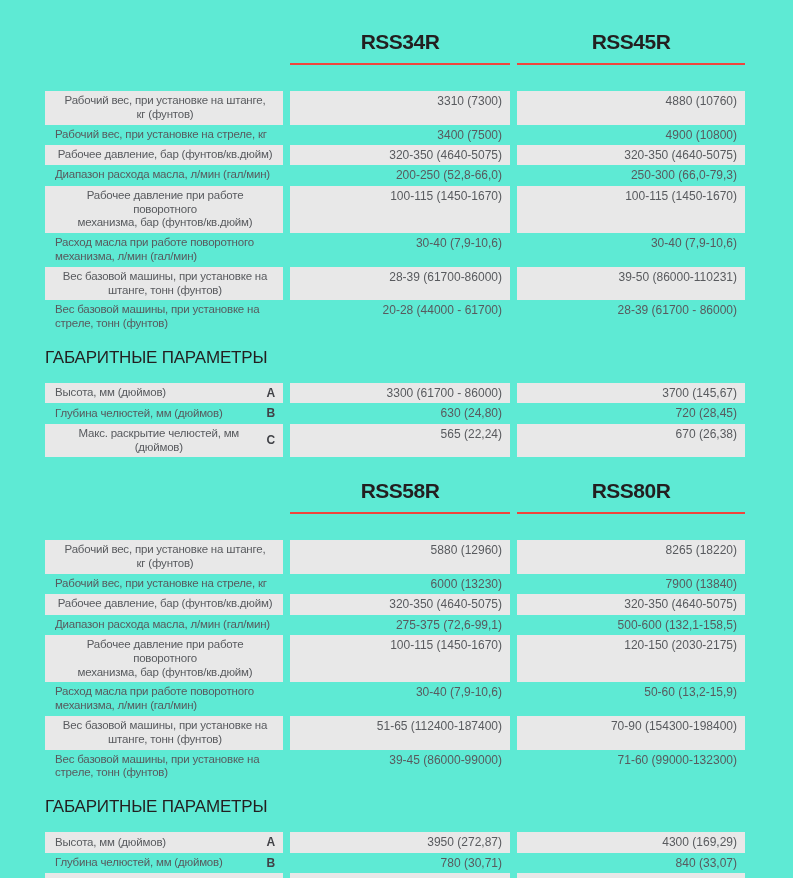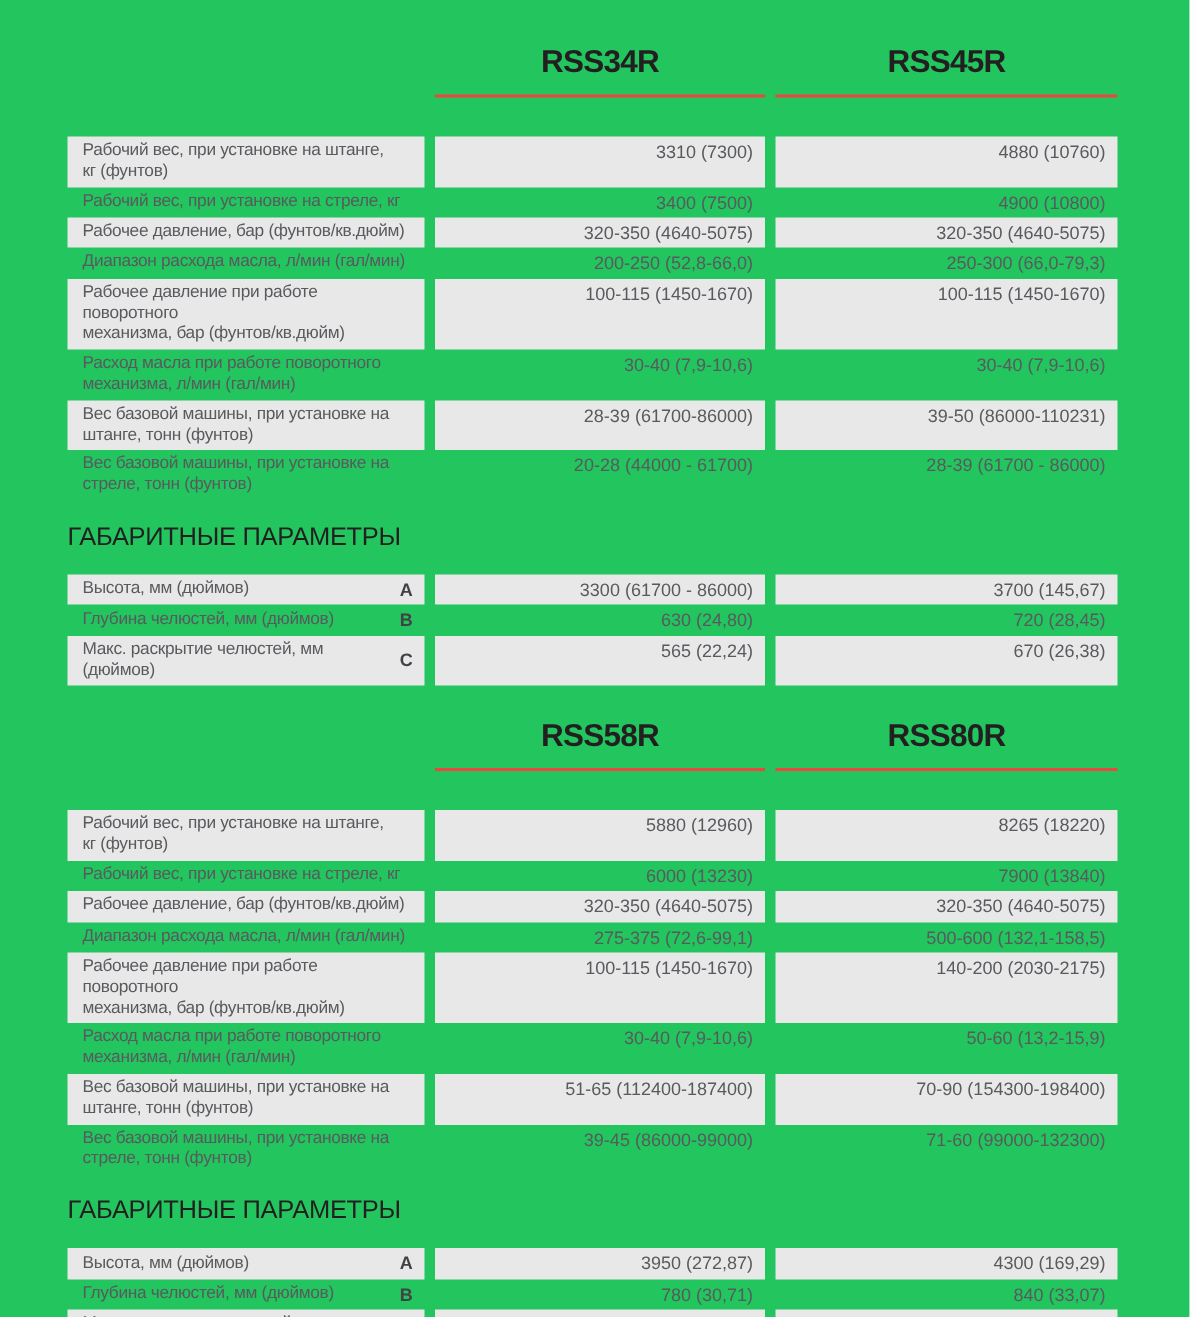--- a/index.html
+++ b/index.html
@@ -10,21 +10,21 @@
   }
   * { box-sizing: border-box; }
   html, body { margin: 0; padding: 0; background: #ffffff; }
   body { font-family: "Liberation Sans", sans-serif; }
 
   .page {
     width: 793px;
     height: 878px;
     padding: 30px 48px 10px 45px;
     overflow: hidden;
-    background: #22c55e;
+    background: #5eead4;
   }
 
   
   .grid3 {
     display: grid;
     grid-template-columns: 238px 220px 228px;
     column-gap: 7px;
   }
 
   .model-headers { margin-bottom: 26px; }
@@ -47,21 +47,21 @@
   .cell.label {
     padding-left: 10px;
     letter-spacing: -0.2px;
     white-space: pre-line;
   }
   .cell.value {
     font-size: 12px;
     text-align: right;
     white-space: nowrap;
   }
-  .g { background: var(--row-gray); }
+  .g { background: var(--row-gray); text-align: center; }
 
   .dim-heading {
     font-size: 17px;
     font-weight: normal;
     color: var(--heading-black);
     margin: 14px 0 15px 0;
     letter-spacing: -0.2px;
   }
 
   .dim-label {
@@ -180,21 +180,21 @@
       <div class="cell value g">320-350 (4640-5075)</div>
       <div class="cell value g">320-350 (4640-5075)</div>
 
       <div class="cell label">Диапазон расхода масла, л/мин (гал/мин)</div>
       <div class="cell value">275-375 (72,6-99,1)</div>
       <div class="cell value">500-600 (132,1-158,5)</div>
 
       <div class="cell label g">Рабочее давление при работе поворотного
 механизма, бар (фунтов/кв.дюйм)</div>
       <div class="cell value g">100-115 (1450-1670)</div>
-      <div class="cell value g">140-200 (2030-2175)</div>
+      <div class="cell value g">120-150 (2030-2175)</div>
 
       <div class="cell label">Расход масла при работе поворотного
 механизма, л/мин (гал/мин)</div>
       <div class="cell value">30-40 (7,9-10,6)</div>
       <div class="cell value">50-60 (13,2-15,9)</div>
 
       <div class="cell label g">Вес базовой машины, при установке на
 штанге, тонн (фунтов)</div>
       <div class="cell value g">51-65 (112400-187400)</div>
       <div class="cell value g">70-90 (154300-198400)</div>

